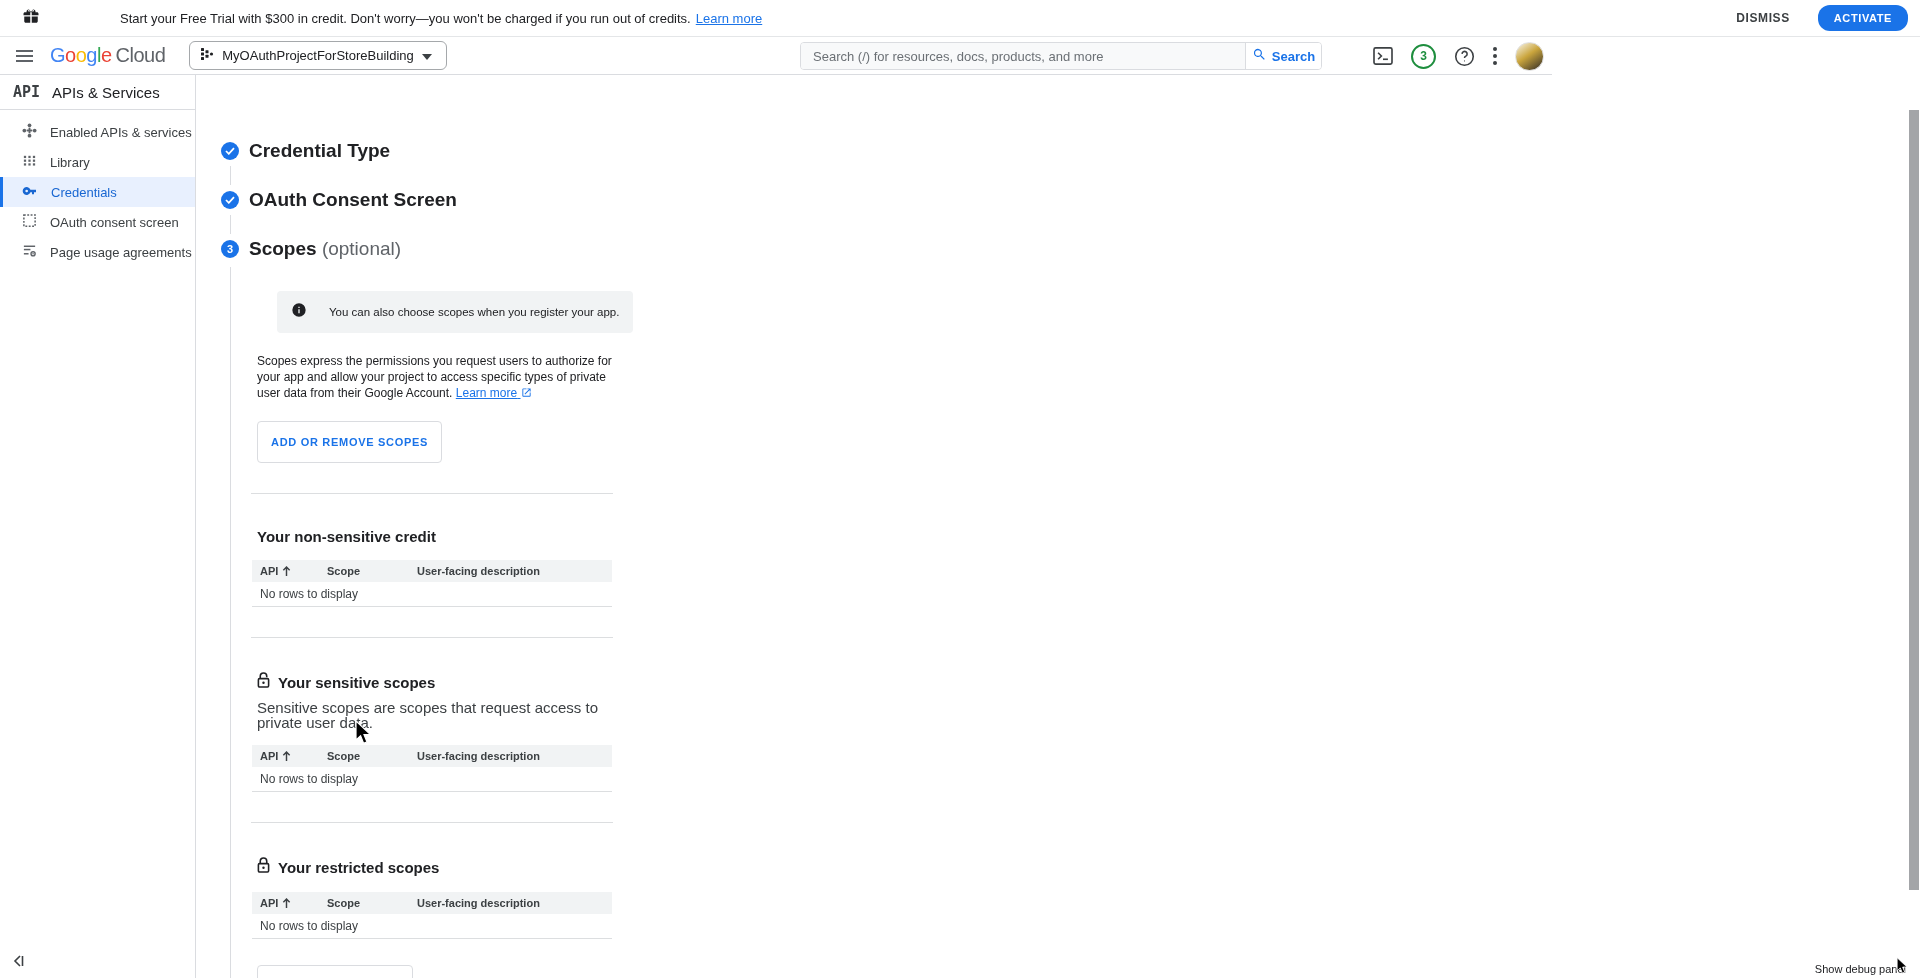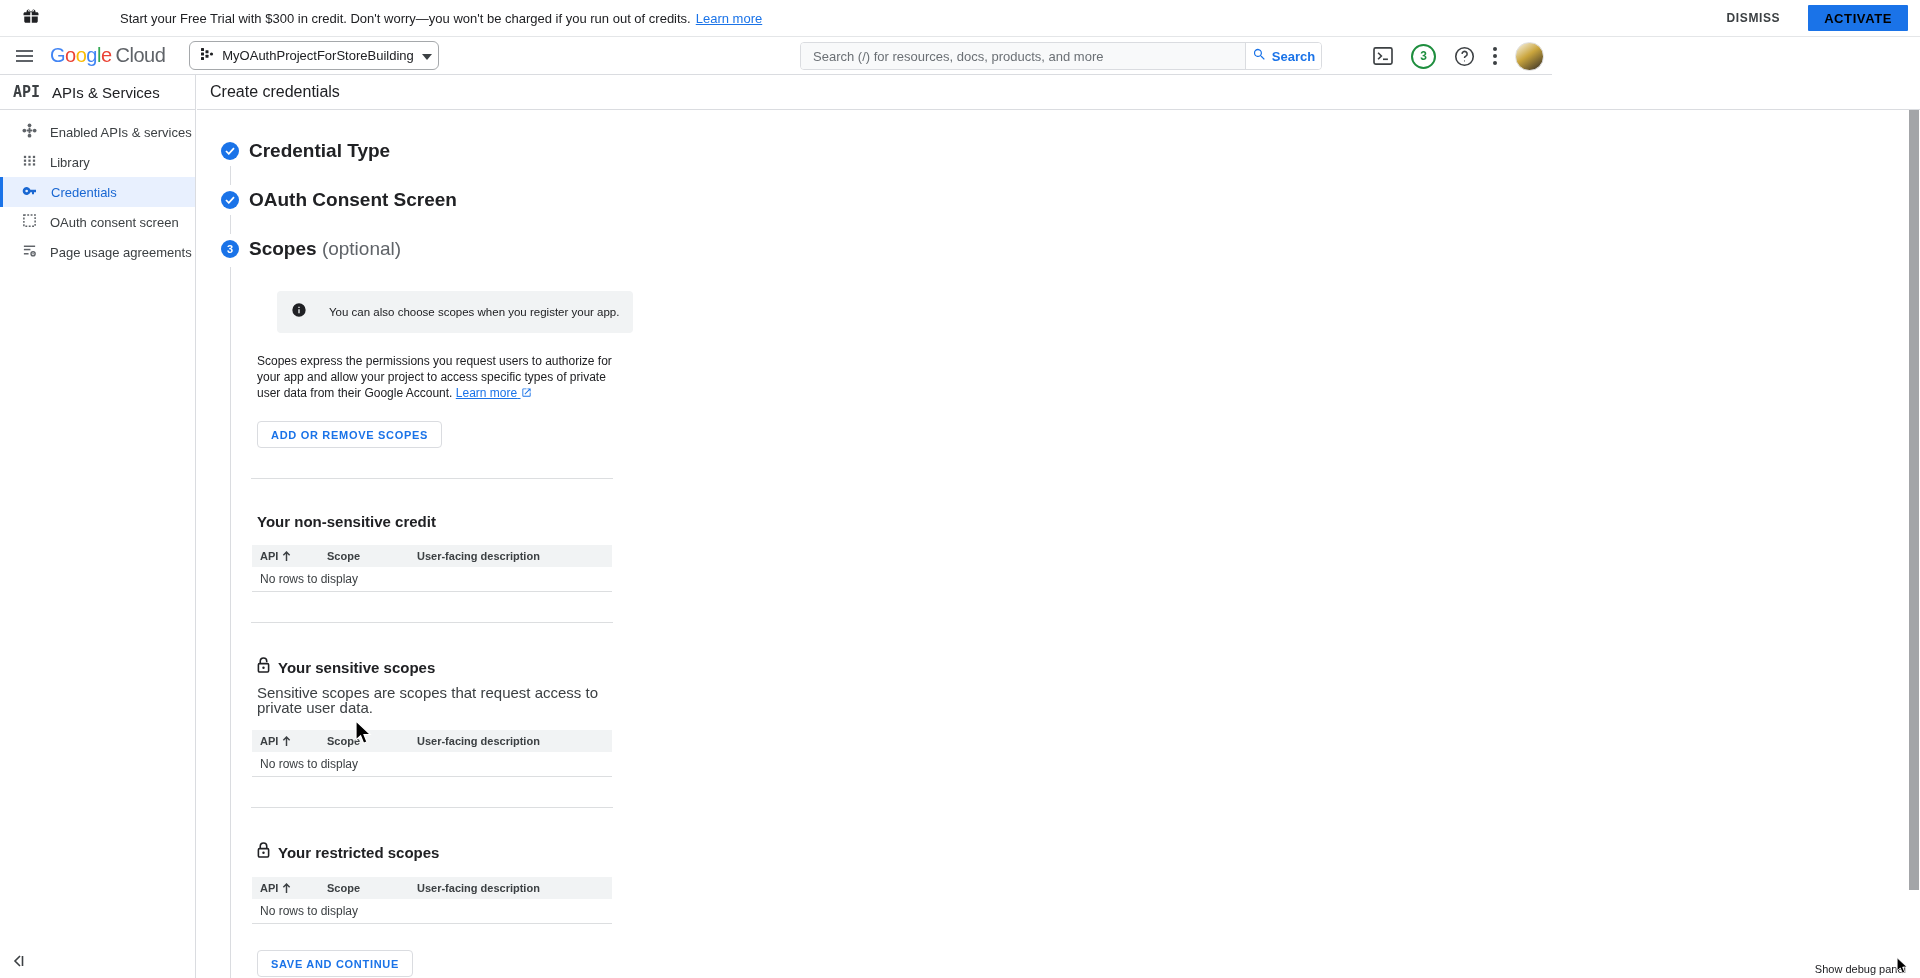--- a/index.html
+++ b/index.html
@@ -8,34 +8,34 @@
 
   
   .banner { position:absolute; left:0; top:0; width:1920px; height:37px;
     display:flex; align-items:center; border-bottom:1px solid #e4e6e8; background:#fff; }
   .banner .gift { margin-left:22px; }
   .banner .btxt { margin-left:80px; font-size:13px; color:#202124; }
   .banner a.blearn { color:#1a73e8; text-decoration:underline; font-size:13px; margin-left:5px; cursor:pointer; }
   .banner .bspace { flex:1; }
   .btn-dismiss { border:none; background:none; font-size:12px; font-weight:700; letter-spacing:.6px;
     color:#3c4043; margin-right:28px; cursor:pointer; }
-  .btn-activate { border:none; background:#1a73e8; color:#000000; font-size:13px; font-weight:700;
-    letter-spacing:.6px; height:26px; padding:0 16px; border-radius:1px; margin-right:12px; cursor:pointer; }
+  .btn-activate { border:none; background:#1a73e8; color:#ffffff; font-size:11px; font-weight:700;
+    letter-spacing:.6px; height:26px; padding:0 16px; border-radius:12px; margin-right:12px; cursor:pointer; }
 
   
   .appbar { position:absolute; left:0; top:37px; width:1552px; height:38px; background:#fff;
     border-bottom:1px solid #dadce0; display:flex; align-items:center; }
   .hamburger { width:40px; height:38px; border:none; background:none; cursor:pointer;
     display:flex; flex-direction:column; justify-content:center; align-items:center; gap:3px; margin-left:4px;}
   .hamburger i { display:block; width:17px; height:2px; background:#5f6368; }
   .gc-logo { font-size:20px; letter-spacing:-0.5px; margin-left:6px; white-space:nowrap; }
   .gc-logo b { font-weight:500; }
   .gc-cloud { color:#5f6368; font-weight:400; margin-left:4px; }
   .proj-btn { margin-left:24px; height:29px; display:flex; align-items:center; gap:8px;
-    border:1px solid #a5a8ab; border-radius:6px; background:#fff; padding:0 6px 0 10px;
+    border:1px solid #a5a8ab; border-radius:6px; background:#fff; padding:0 14px 0 10px;
     font-size:13px; font-weight:500; color:#202124; cursor:pointer; }
   .searchwrap { position:absolute; left:800px; top:5px; width:522px; height:28px;
     display:flex; border:1px solid #dadce0; border-radius:4px; overflow:hidden; }
   .searchwrap input { flex:1; border:none; outline:none; background:#f8f9fa; padding:0 12px;
     font-size:13px; color:#7f1d1d; font-family:"Liberation Sans",sans-serif; }
   .searchwrap input::placeholder { color:#6b7075; }
   .search-btn { width:76px; background:#fff; border:none; border-left:1px solid #dadce0;
     display:flex; align-items:center; justify-content:center; gap:5px; cursor:pointer;
     color:#1a73e8; font-size:13px; font-weight:700; }
   .bar-icons { position:absolute; right:8px; top:0; height:38px; display:flex; align-items:center; gap:18px; }
@@ -76,21 +76,21 @@
 
   .step-body { margin:6px 0 6px 9px; border-left:1px solid #dadce0; padding:24px 0 22px 26px; width:395px; }
 
   .info-banner { display:flex; align-items:center; gap:22px; background:#f1f3f4; border-radius:4px;
     padding:11px 8px 11px 14px; width:356px;margin-left:20px; }
   .info-banner .itxt { font-size:11.5px; color:#202124; }
 
   .desc { margin-top:20px; width:356px; font-size:12px; line-height:16px; color:#202124; }
   .desc a { color:#1a73e8; text-decoration:underline; cursor:pointer; white-space:nowrap; }
 
-  .btn-outline { margin-top:20px; height:27px; padding:0 13px; background:#fff;
+  .btn-outline { margin-top:20px; height:42px; padding:0 13px; background:#fff;
     border:1px solid #dadce0; border-radius:4px; color:#1a73e8; font-size:11px; font-weight:700;
     letter-spacing:.7px; cursor:pointer; font-family:"Liberation Sans",sans-serif; }
 
   .divider { width:362px; height:1px; background:#dcdee0; margin:30px 0 0 -6px; }
 
   .sect-head { margin-top:34px; display:flex; align-items:center; gap:8px; }
   .sect-head h2 { font-size:15px; font-weight:600; color:#202124; }
   .sect-sub { margin-top:8px; width:356px; font-size:15px; line-height:15px; color:#3c4043; }
 
   .scopetable { margin-top:15px; width:360px; margin-left:-5px; }
@@ -269,23 +269,20 @@
   </div>
   <button class="collapse-btn">
     <svg width="14" height="12" viewBox="0 0 14 12">
         <path d="M8 1 L3 6 L8 11" fill="none" stroke="#3c4043" stroke-width="1.6"></path>
         <line x1="10.5" y1="1" x2="10.5" y2="11" stroke="#3c4043" stroke-width="1.6"></line>
       </svg>
   </button>
 </div>
 
 <div class="main">
-  <div class="page-header">
-    <h1 class="page-title">Create credentials</h1>
-  </div>
 
   <div class="content">
     <div class="stepper">
 
       <div class="step">
         <span class="circle">
           <svg width="10" height="8" viewBox="0 0 12 10">
               <path d="M1 5 L4.5 8.5 L11 1.5" fill="none" stroke="#fff" stroke-width="2.2"></path>
             </svg>
         </span>

